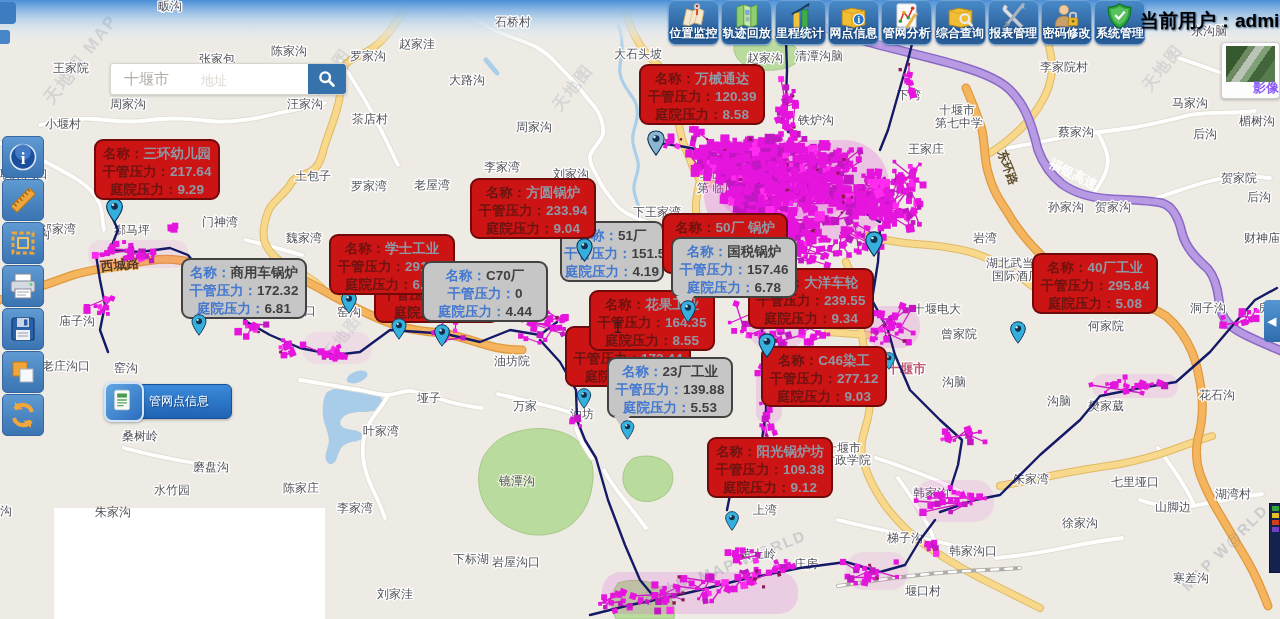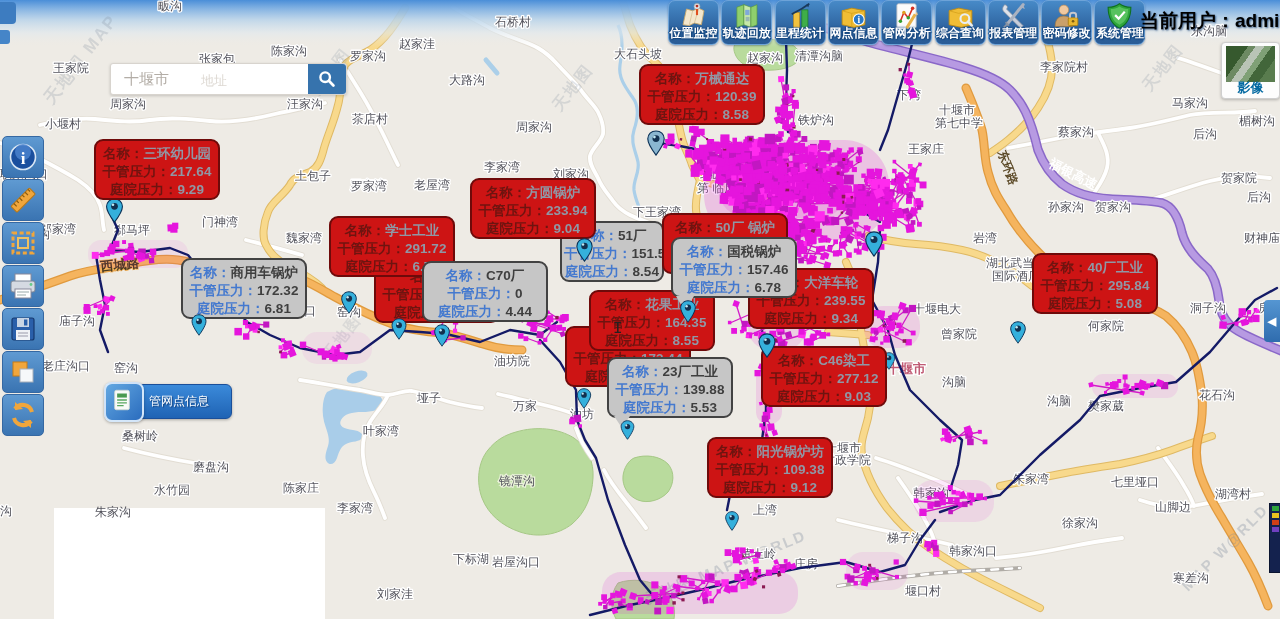--- a/index.html
+++ b/index.html
@@ -17,21 +17,21 @@
 .lbtn{position:absolute;left:2px;width:40px;height:40px;background:linear-gradient(#5f9ad2,#3a74b2);border-radius:5px;z-index:20;border:1px solid #3568a2}
 .lbtn svg{position:absolute;left:4px;top:4px;width:32px;height:32px}
 #searchbox{position:absolute;left:110px;top:63px;width:235px;height:30px;background:#fff;border:1px solid #d8d4ce;border-radius:3px;z-index:18;box-shadow:0 1px 3px rgba(0,0,0,.18)}
 #searchbox .txt{position:absolute;left:13px;top:6px;font-size:15px;color:#b3ada6}
 #searchbox .ph{position:absolute;left:90px;top:8px;font-size:13px;color:#ddd8d2}
 #searchbtn{position:absolute;right:0;top:0;width:38px;height:30px;background:#3673ad;border-radius:0 3px 3px 0}
 #user{position:absolute;left:1140px;top:8px;white-space:nowrap;z-index:21;font-size:19px;font-weight:bold;color:#000000;text-shadow:1px 1px 2px rgba(20,60,110,.8)}
 #layerswitch{position:absolute;left:1221px;top:42px;width:57px;height:55px;background:#fdfdfd;border:1px solid #cfcfcf;border-radius:4px;z-index:19;box-shadow:0 1px 3px rgba(0,0,0,.25)}
 #layerswitch .img{position:absolute;left:4px;top:3px;width:49px;height:36px;background:
  linear-gradient(125deg, #36592e 0 30%, #6d8a63 30% 40%, #b9c4b6 40% 52%, #7fa076 52% 62%, #42663a 62% 78%, #597c4e 78% 100%)}
-#layerswitch .cap2{position:absolute;left:0;right:0;bottom:1px;text-align:center;font-size:13px;font-weight:bold;color:#0369a1}
+#layerswitch .cap2{position:absolute;left:0;right:0;bottom:1px;text-align:right;font-size:13px;font-weight:bold;color:#8b5cf6}
 #whitepanel{position:absolute;left:54px;top:508px;width:271px;height:111px;background:#fff;z-index:8}
 #netbtn{position:absolute;left:126px;top:384px;width:104px;height:33px;background:linear-gradient(#3b8ada,#1f63b4);border:1px solid #1a4f9a;border-radius:6px;z-index:9;box-shadow:0 1px 3px rgba(0,0,0,.3)}
 #netbtn .t{position:absolute;left:22px;top:8px;font-size:12px;font-weight:normal;color:#fff;text-shadow:1px 1px 1px #14437e}
 #netbtnicon{position:absolute;left:104px;top:382px;width:36px;height:36px;background:linear-gradient(135deg,#63a8e2,#2a6cbe);border:2px solid rgba(235,245,255,.85);border-radius:8px;z-index:10;box-shadow:0 1px 3px rgba(0,0,0,.3)}
 #righttab{position:absolute;left:1264px;top:300px;width:16px;height:42px;background:linear-gradient(#5596d2,#2f6cae);border-radius:4px 0 0 4px;z-index:18;color:#fff;font-size:11px;font-weight:bold;text-align:center;line-height:42px}
 #legend{position:absolute;left:1269px;top:503px;width:11px;height:68px;background:#14224e;z-index:18;border:1px solid #0a1430}
 #cursor{position:absolute;left:613px;top:320px;z-index:30;font-size:16px;color:#222;font-family:"Liberation Mono",monospace}
 </style></head><body>
 <div id="app">
 
@@ -2365,42 +2365,42 @@
       <div><span class="k">干管压力</span><span class="k">：</span><span class="v">173.44</span></div>
       <div><span class="k">庭院压力</span><span class="k">：</span><span class="v">8.1</span></div>
     </div>
 
 <div class="lbl red" style="left:565px;top:326px;z-index:3;width:118px">
       <div><span class="k">名称</span><span class="k">：</span><span class="v">花</span></div>
       <div><span class="k">干管压力</span><span class="k">：</span><span class="v">173.44</span></div>
       <div><span class="k">庭院压力</span><span class="k">：</span><span class="v">8.1</span></div>
     </div>
 
-<div class="lbl red" style="left:329px;top:216px;z-index:4;width:118px">
+<div class="lbl red" style="left:329px;top:234px;z-index:4;width:118px">
       <div><span class="k">名称</span><span class="k">：</span><span class="v">学士工业</span></div>
       <div><span class="k">干管压力</span><span class="k">：</span><span class="v">291.72</span></div>
       <div><span class="k">庭院压力</span><span class="k">：</span><span class="v">6.72</span></div>
     </div>
 
 <div class="lbl red" style="left:94px;top:139px;z-index:4;width:118px">
       <div><span class="k">名称</span><span class="k">：</span><span class="v">三环幼儿园</span></div>
       <div><span class="k">干管压力</span><span class="k">：</span><span class="v">217.64</span></div>
       <div><span class="k">庭院压力</span><span class="k">：</span><span class="v">9.29</span></div>
     </div>
 
 <div class="lbl red" style="left:639px;top:64px;z-index:4;width:118px">
       <div><span class="k">名称</span><span class="k">：</span><span class="v">万械通达</span></div>
       <div><span class="k">干管压力</span><span class="k">：</span><span class="v">120.39</span></div>
       <div><span class="k">庭院压力</span><span class="k">：</span><span class="v">8.58</span></div>
     </div>
 
 <div class="lbl gray" style="left:560px;top:221px;z-index:4;width:96px">
       <div><span class="k">名称</span><span class="k">：</span><span class="v">51厂</span></div>
       <div><span class="k">干管压力</span><span class="k">：</span><span class="v">151.51</span></div>
-      <div><span class="k">庭院压力</span><span class="k">：</span><span class="v">8.54</span></div>
+      <div><span class="k">庭院压力</span><span class="k">：</span><span class="v">4.19</span></div>
     </div>
 
 <div class="lbl red" style="left:470px;top:178px;z-index:5;width:118px">
       <div><span class="k">名称</span><span class="k">：</span><span class="v">方圆锅炉</span></div>
       <div><span class="k">干管压力</span><span class="k">：</span><span class="v">233.94</span></div>
       <div><span class="k">庭院压力</span><span class="k">：</span><span class="v">9.04</span></div>
     </div>
 
 <div class="lbl red" style="left:662px;top:213px;z-index:5;width:118px">
       <div><span class="k">名称</span><span class="k">：</span><span class="v">50厂 锅炉</span></div>

